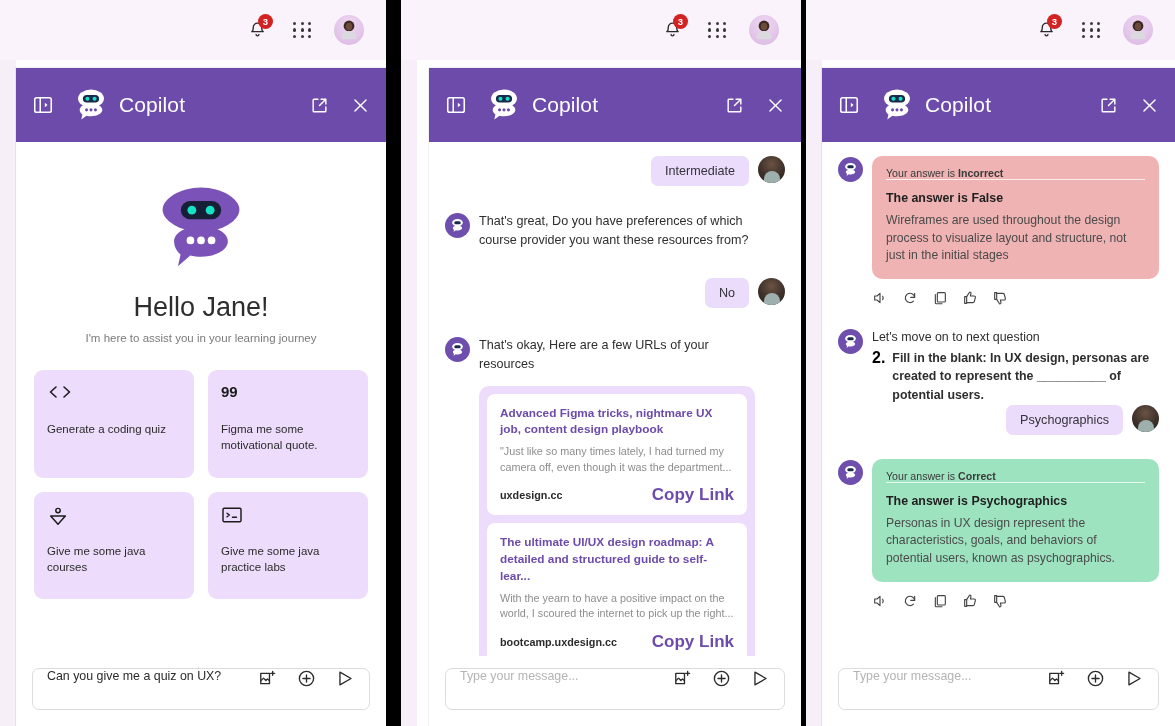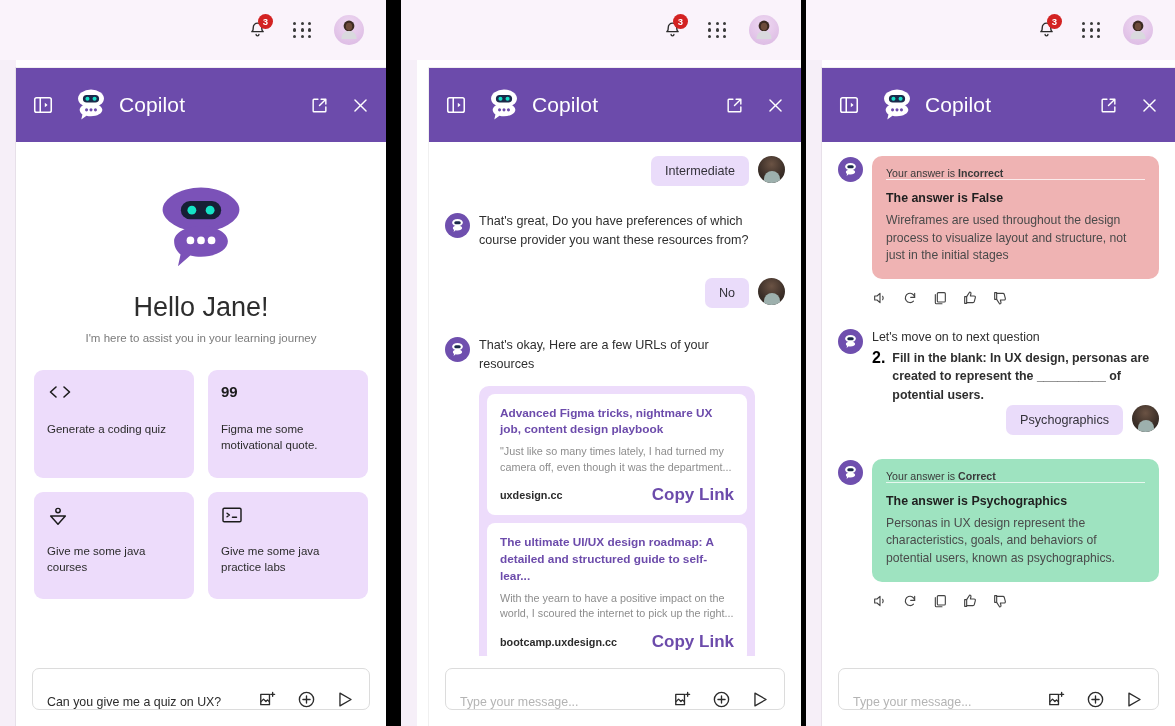--- a/index.html
+++ b/index.html
@@ -127,21 +127,21 @@
   .actions { display: flex; gap: 14px; margin: 11px 0 0 34px; color: #444; }
   .actions span { width: 16px; height: 16px; cursor: pointer; display: block; }
 
   .q-line { font-size: 12.4px; color: #2e2e2e; line-height: 1.5; }
   .q-item { display: flex; gap: 7px; margin-top: 2px; font-weight: bold; }
   .q-num { flex: none; }
 
   
   .composer { flex: none; padding: 12px 16px 16px; background: #fff; }
   .composer-inner {
-    display: flex; align-items: flex-end; gap: 0;
+    display: flex; align-items: flex-start; gap: 0;
     border: 1px solid #dcdcdc; border-radius: 7px; height: 42px; padding: 0 14px;
   }
   .composer-input {
     flex: 1 1 auto; border: none; outline: none; font-size: 12.4px;
     font-family: "Liberation Sans", sans-serif; background: transparent; color: #2b2b2b;
   }
   .composer-input::placeholder { color: #b4b4b4; }
   .composer-ic { width: 19px; height: 19px; margin-left: 20px; flex: none; cursor: pointer; color: #2b2b2b; }
   .gutter { position: absolute; top: 0; height: 726px; background: #000; }
 </style>

